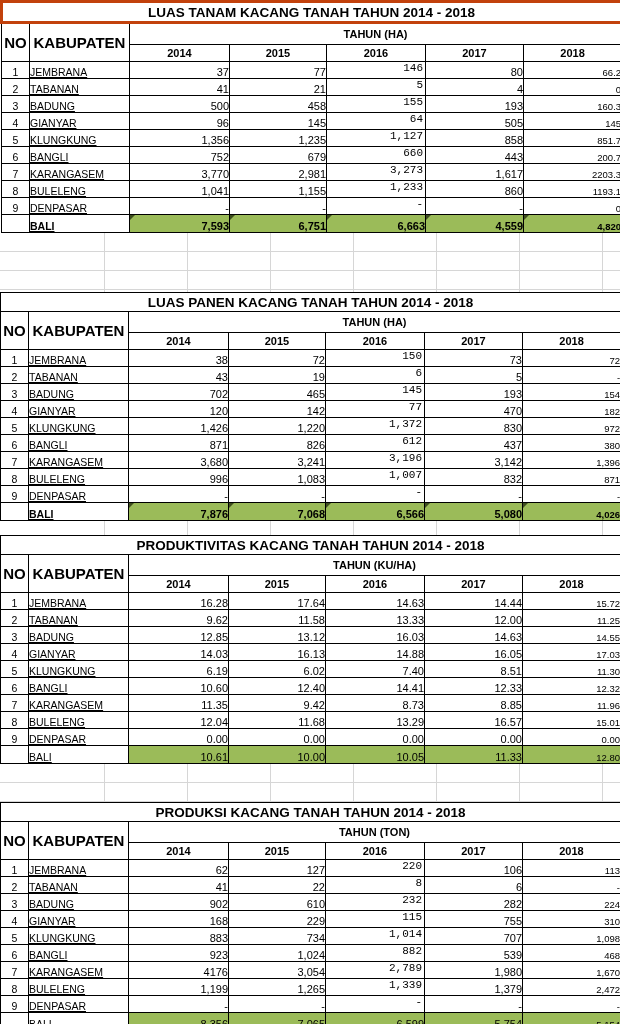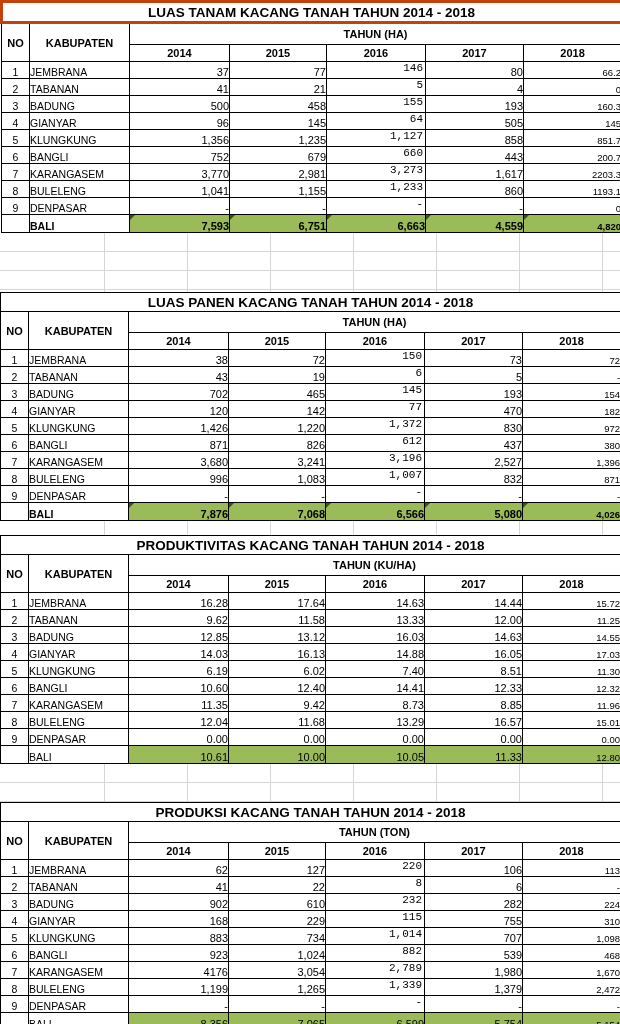--- a/index.html
+++ b/index.html
@@ -40,35 +40,36 @@
 
   
   td.head {
     font-weight: bold;
     text-align: center;
     vertical-align: middle;
     font-size: 11px;
   }
   td.unit-cell { height: 20px; }
   td.year-cell { height: 16px; }
-  td.no-head, td.kab-head { font-size: 11px; }
+  td.no-head, td.kab-head { font-size: 15px; }
 
   
   td.no-cell {
     height: 16px;
     text-align: center;
     vertical-align: bottom;
     font-size: 10.5px;
     padding-bottom: 2px;
   }
   td.name-cell {
     text-align: left;
     vertical-align: bottom;
     font-size: 10.5px;
     padding: 0 0 2px 3px;
+    text-decoration: underline;
   }
   td.val {
     text-align: right;
     vertical-align: bottom;
     font-size: 11px;
     padding: 0 7px 2px 0;
   }
   td.c2017 { padding-right: 12px; }
   td.c2018 { font-size: 9.5px; padding-right: 4px; }
 
@@ -321,21 +322,21 @@
             <td class="val c2016">612</td>
             <td class="val c2017">437</td>
             <td class="val c2018">380</td>
           </tr>
           <tr>
             <td class="no-cell">7</td>
             <td class="name-cell">KARANGASEM</td>
             <td class="val c2014">3,680</td>
             <td class="val c2015">3,241</td>
             <td class="val c2016">3,196</td>
-            <td class="val c2017">2,527</td>
+            <td class="val c2017">3,142</td>
             <td class="val c2018">1,396</td>
           </tr>
           <tr>
             <td class="no-cell">8</td>
             <td class="name-cell">BULELENG</td>
             <td class="val c2014">996</td>
             <td class="val c2015">1,083</td>
             <td class="val c2016">1,007</td>
             <td class="val c2017">832</td>
             <td class="val c2018">871</td>

